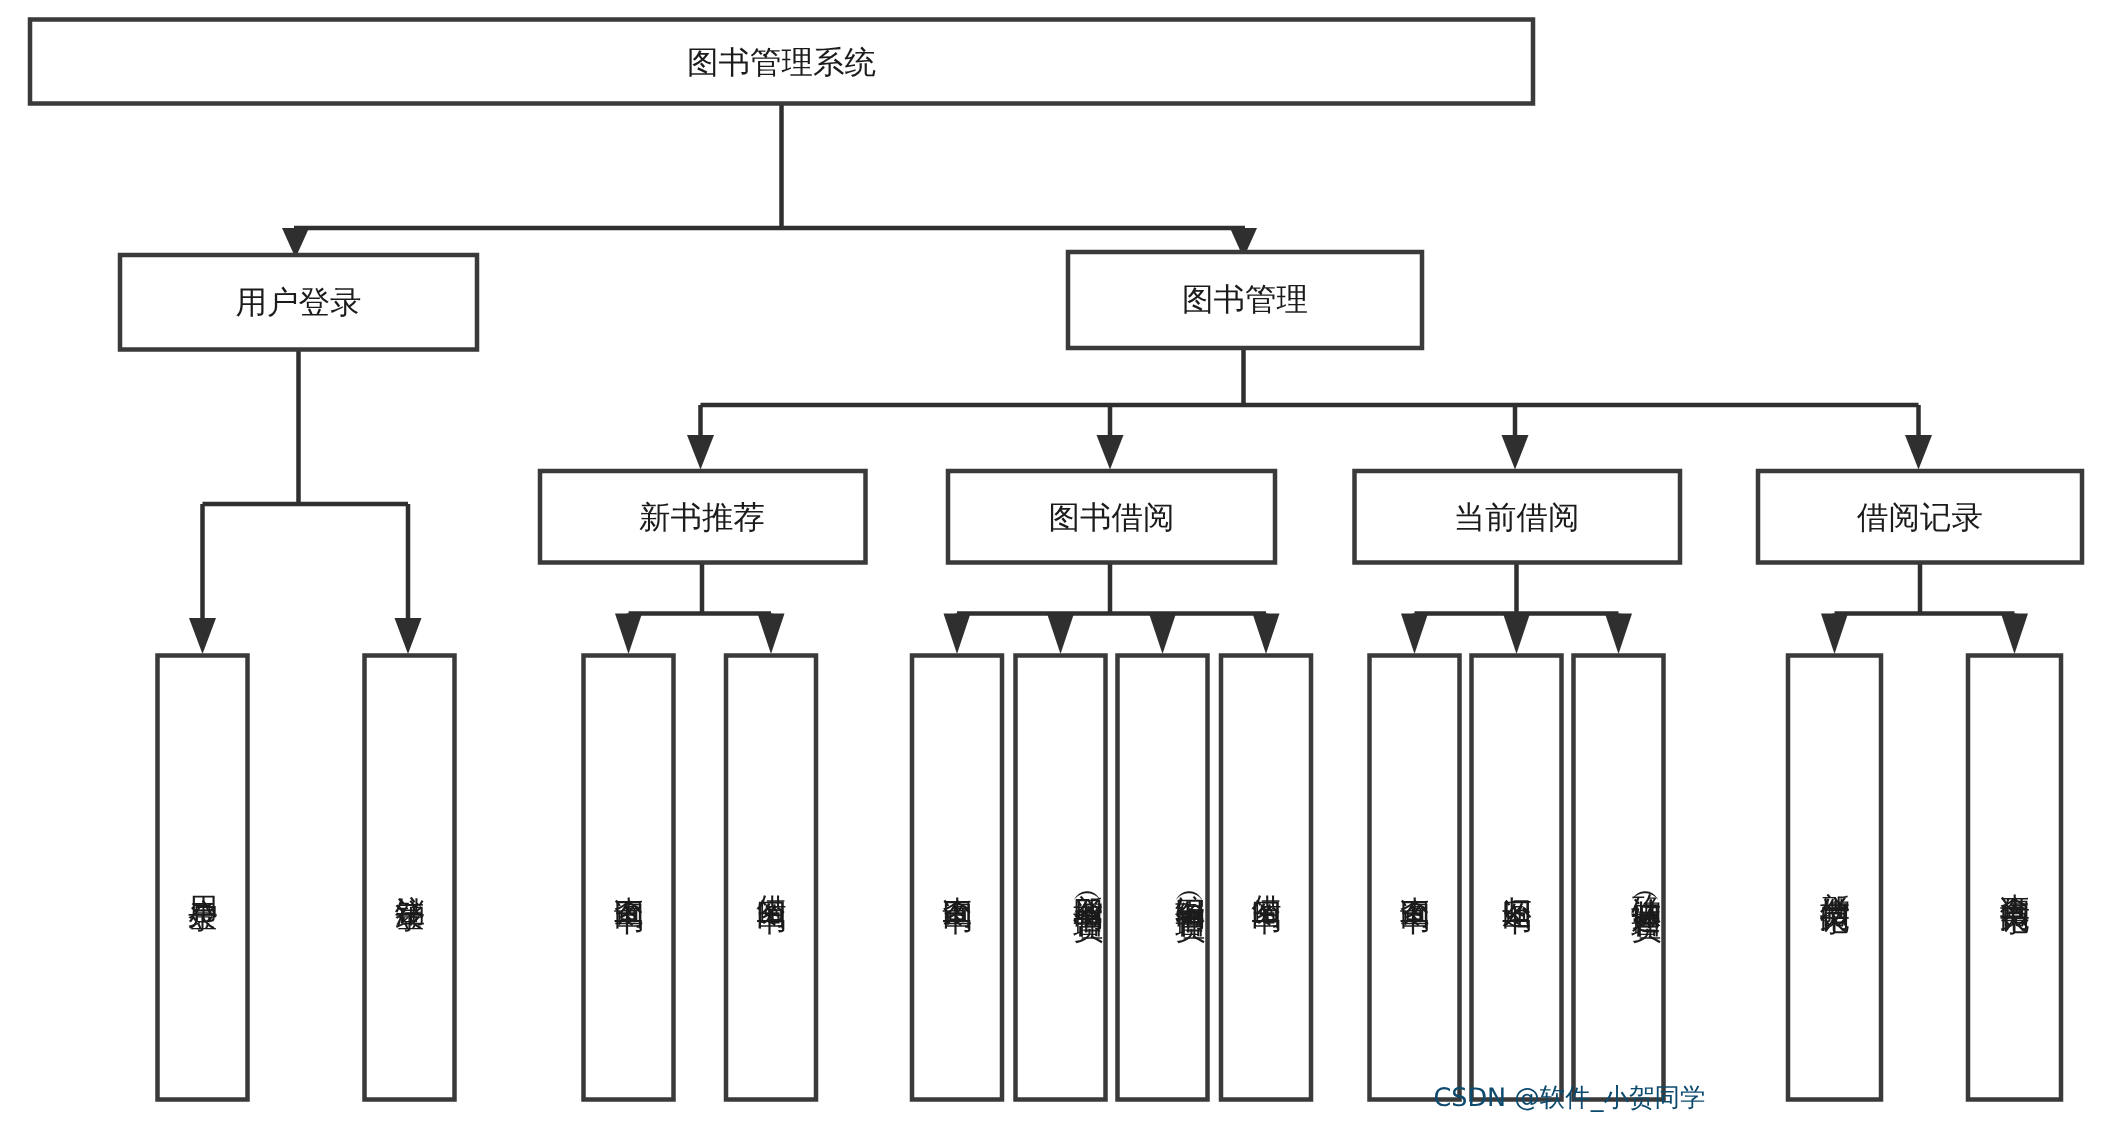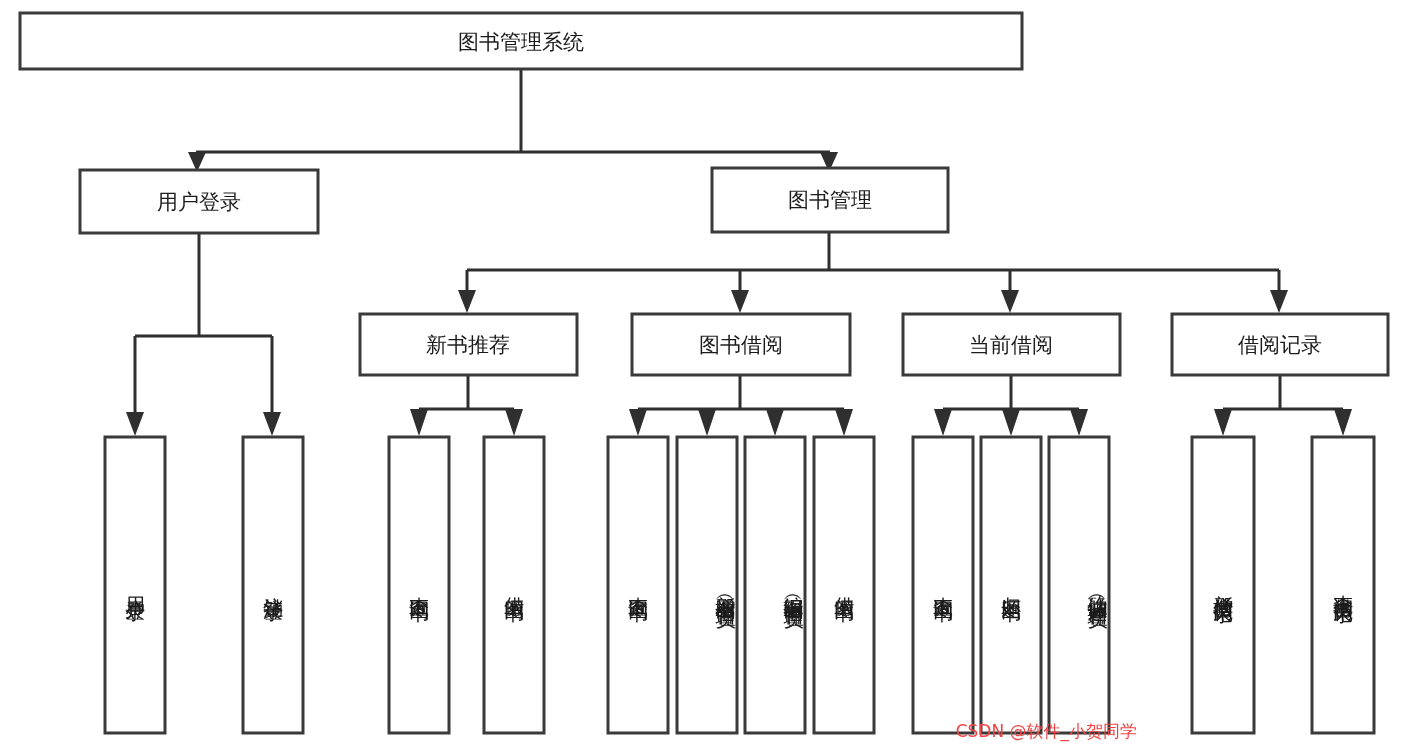--- a/index.html
+++ b/index.html
@@ -64,21 +64,21 @@
     justify-content: center;
     white-space: nowrap;
     pointer-events: none;
   }
   #watermark {
     position: absolute;
     right: 8px;
     bottom: 4px;
     font-family: "DejaVu Sans", "Liberation Sans", sans-serif;
     font-size: 17px;
-    color: #ef4444;
+    color: #0c4a6e;
     white-space: nowrap;
   }
 </style>
 </head>
 <body>
 
 <div id="diagram-root">
 
   <svg id="tree-svg" viewBox="0 0 1405 747">
 

